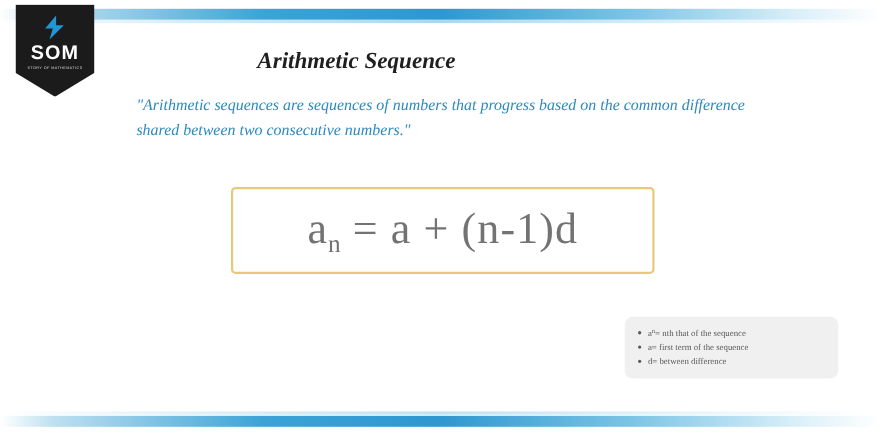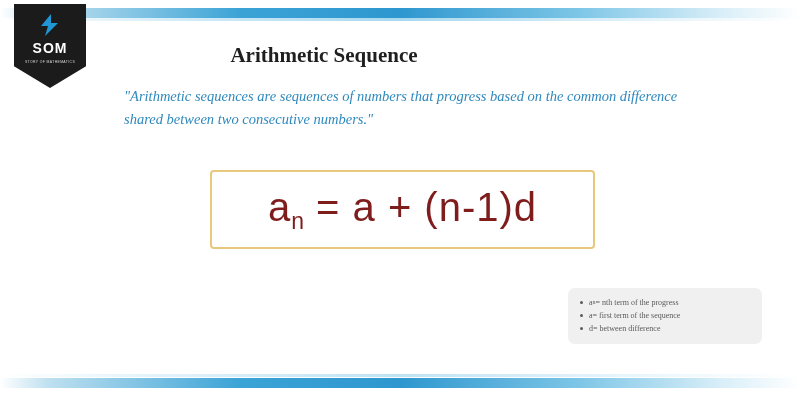--- a/index.html
+++ b/index.html
@@ -66,41 +66,42 @@
     font-family: "Liberation Sans", sans-serif;
   }
   .logo-mark {
     margin: 9px auto 2px auto;
     width: 26px;
     height: 24px;
     position: relative;
   }
   .logo-mark svg { display: block; }
   .logo-text {
-    font-size: 14px;
+    font-size: 18px;
     font-weight: bold;
     letter-spacing: 1px;
     line-height: 18px;
   }
   .logo-sub {
     font-size: 3.6px;
     letter-spacing: 0.4px;
     margin-top: 3px;
     color: #d8d8d8;
     transform: scale(0.95);
   }
 
   .title {
     position: absolute;
     top: 43px;
     left: 0;
     width: 648px;
     text-align: center;
     font-size: 21px;
     font-weight: bold;
+    font-style: italic;
     color: #1f1f1f;
     font-family: "Liberation Serif", serif;
   }
 
   .quote {
     position: absolute;
     top: 85px;
     left: 124px;
     width: 570px;
     font-size: 14.5px;
@@ -118,22 +119,22 @@
     height: 75px;
     border: 2px solid #e8c87a;
     border-radius: 4px;
     background: #ffffff;
     display: flex;
     align-items: center;
     justify-content: center;
   }
   .formula {
     font-size: 40px;
-    color: #7f1d1d;
-    font-family: Liberation Sans, sans-serif;
+    color: #737373;
+    font-family: Liberation Serif, serif;
     letter-spacing: 1px;
     white-space: nowrap;
   }
   .formula .sub {
     font-size: 23px;
     vertical-align: -8px;
     letter-spacing: 0;
   }
 
   .legend {
@@ -192,21 +193,21 @@
 
   <div class="formula-box">
     <div class="formula"><span>a</span><span class="sub">n</span><span> = a + (n-1)d</span></div>
   </div>
 
   <div class="legend">
     <div class="legend-item">
       <span class="bullet"></span>
       <span>a</span>
         <span class="sub">n</span>
-        <span>= nth term of the progress</span>
+        <span>= nth that of the sequence</span>
     </div>
     <div class="legend-item">
       <span class="bullet"></span>
       <span>a</span>
         <span class="sub"></span>
         <span> = first term of the sequence</span>
     </div>
     <div class="legend-item">
       <span class="bullet"></span>
       <span>d</span>

